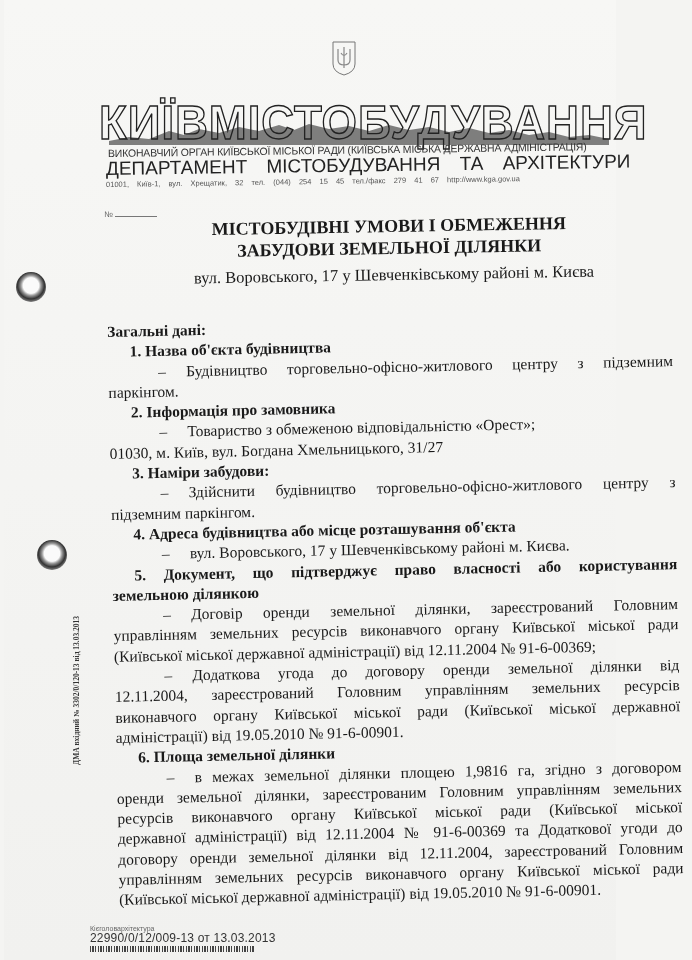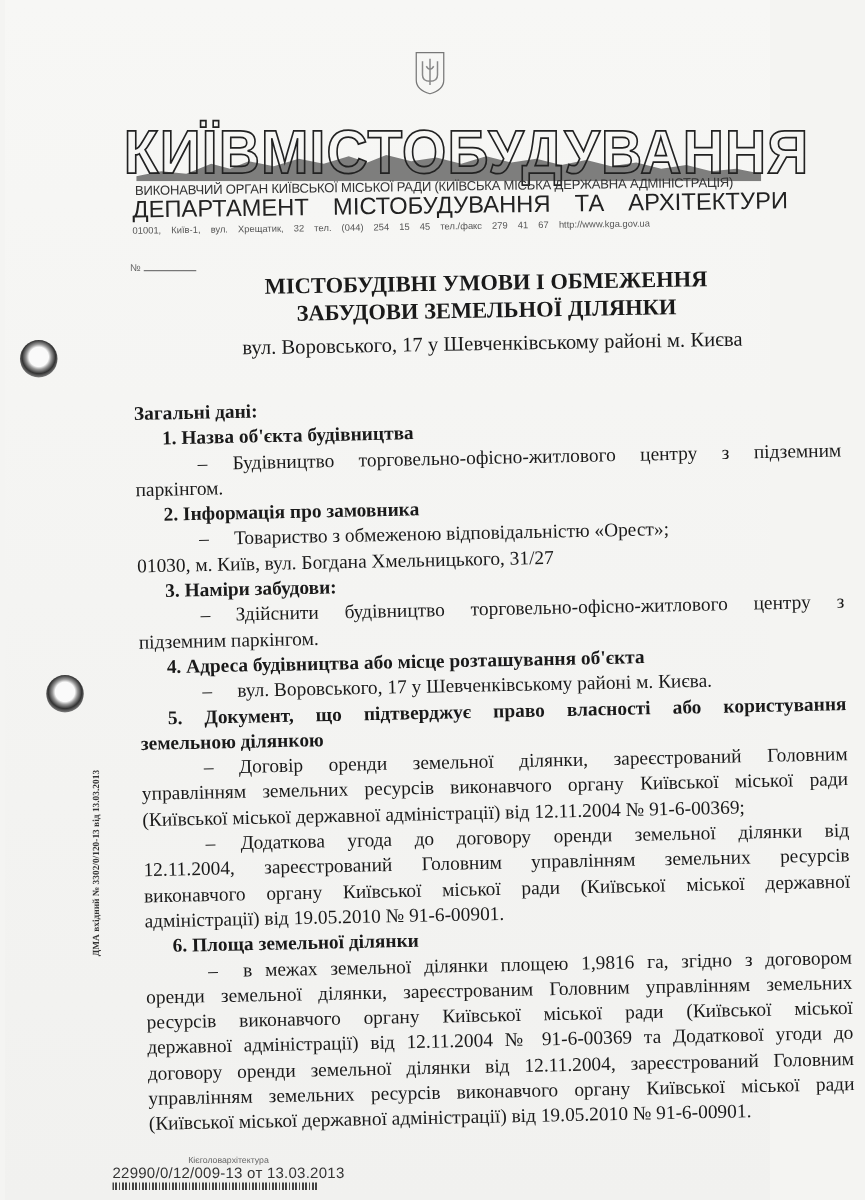--- a/index.html
+++ b/index.html
@@ -48,21 +48,21 @@
   .body p { margin: 0; }
   .h { font-weight: bold; }
   .ind1 { padding-left: 22px; }
   .ind2 { padding-left: 50px; }
   .justfull { text-align: justify; text-align-last: justify; }
   .dash { display: inline-block; width: 28px; }
   
   .side-stamp { position: absolute; left: 68px; top: 765px; transform: rotate(-90deg); transform-origin: left top;
     font-size: 7.5px; font-weight: bold; color: #333; white-space: nowrap; }
   
-  .bottom-stamp { position: absolute; left: 86px; top: 925px; font-family: "Liberation Sans", sans-serif; color: #333; text-align: center; }
+  .bottom-stamp { position: absolute; left: 86px; top: 925px; font-family: "Liberation Sans", sans-serif; color: #333; }
   .bs1 { font-size: 7px; color: #666; }
   .bs2 { font-size: 12px; margin-top: -1px; letter-spacing: 0.2px; }
   .barcode { width: 165px; height: 6px; margin-top: 1px;
     background: repeating-linear-gradient(90deg,#444 0 1px,transparent 1px 2px,#444 2px 4px,transparent 4px 5px,#444 5px 6px,transparent 6px 8px); }
 </style>
 </head>
 <body>
 
 <div class="page">
 

